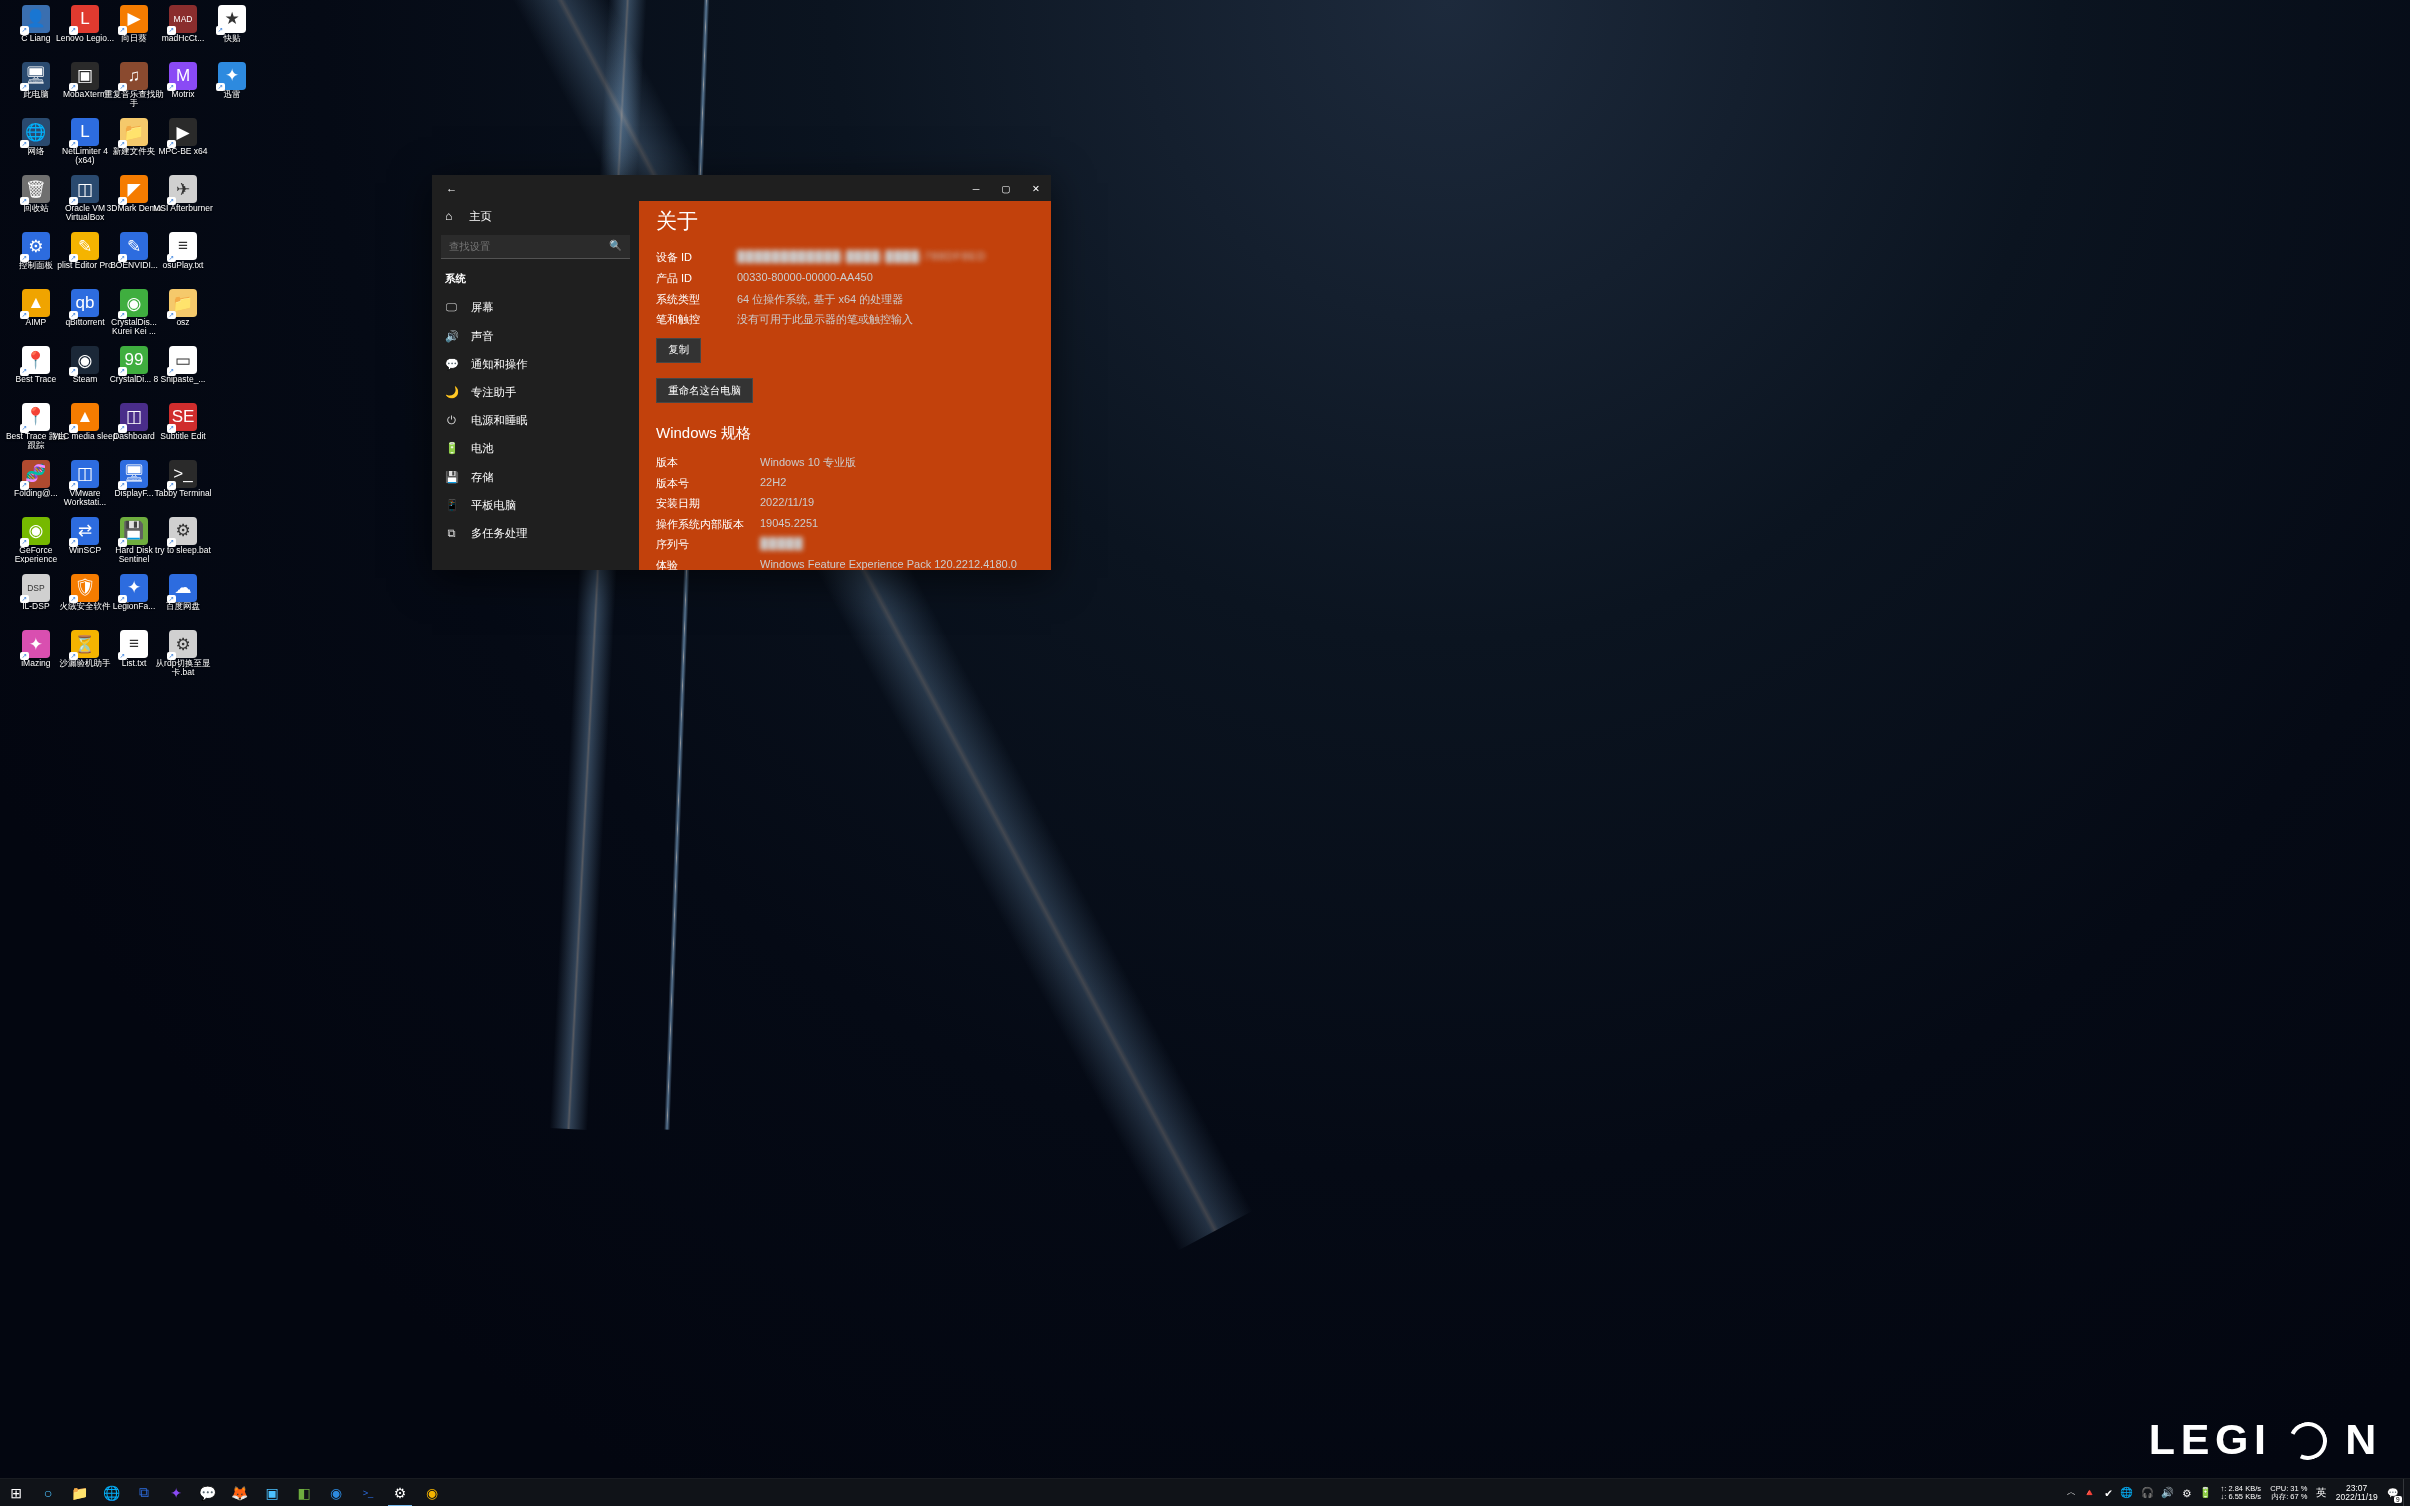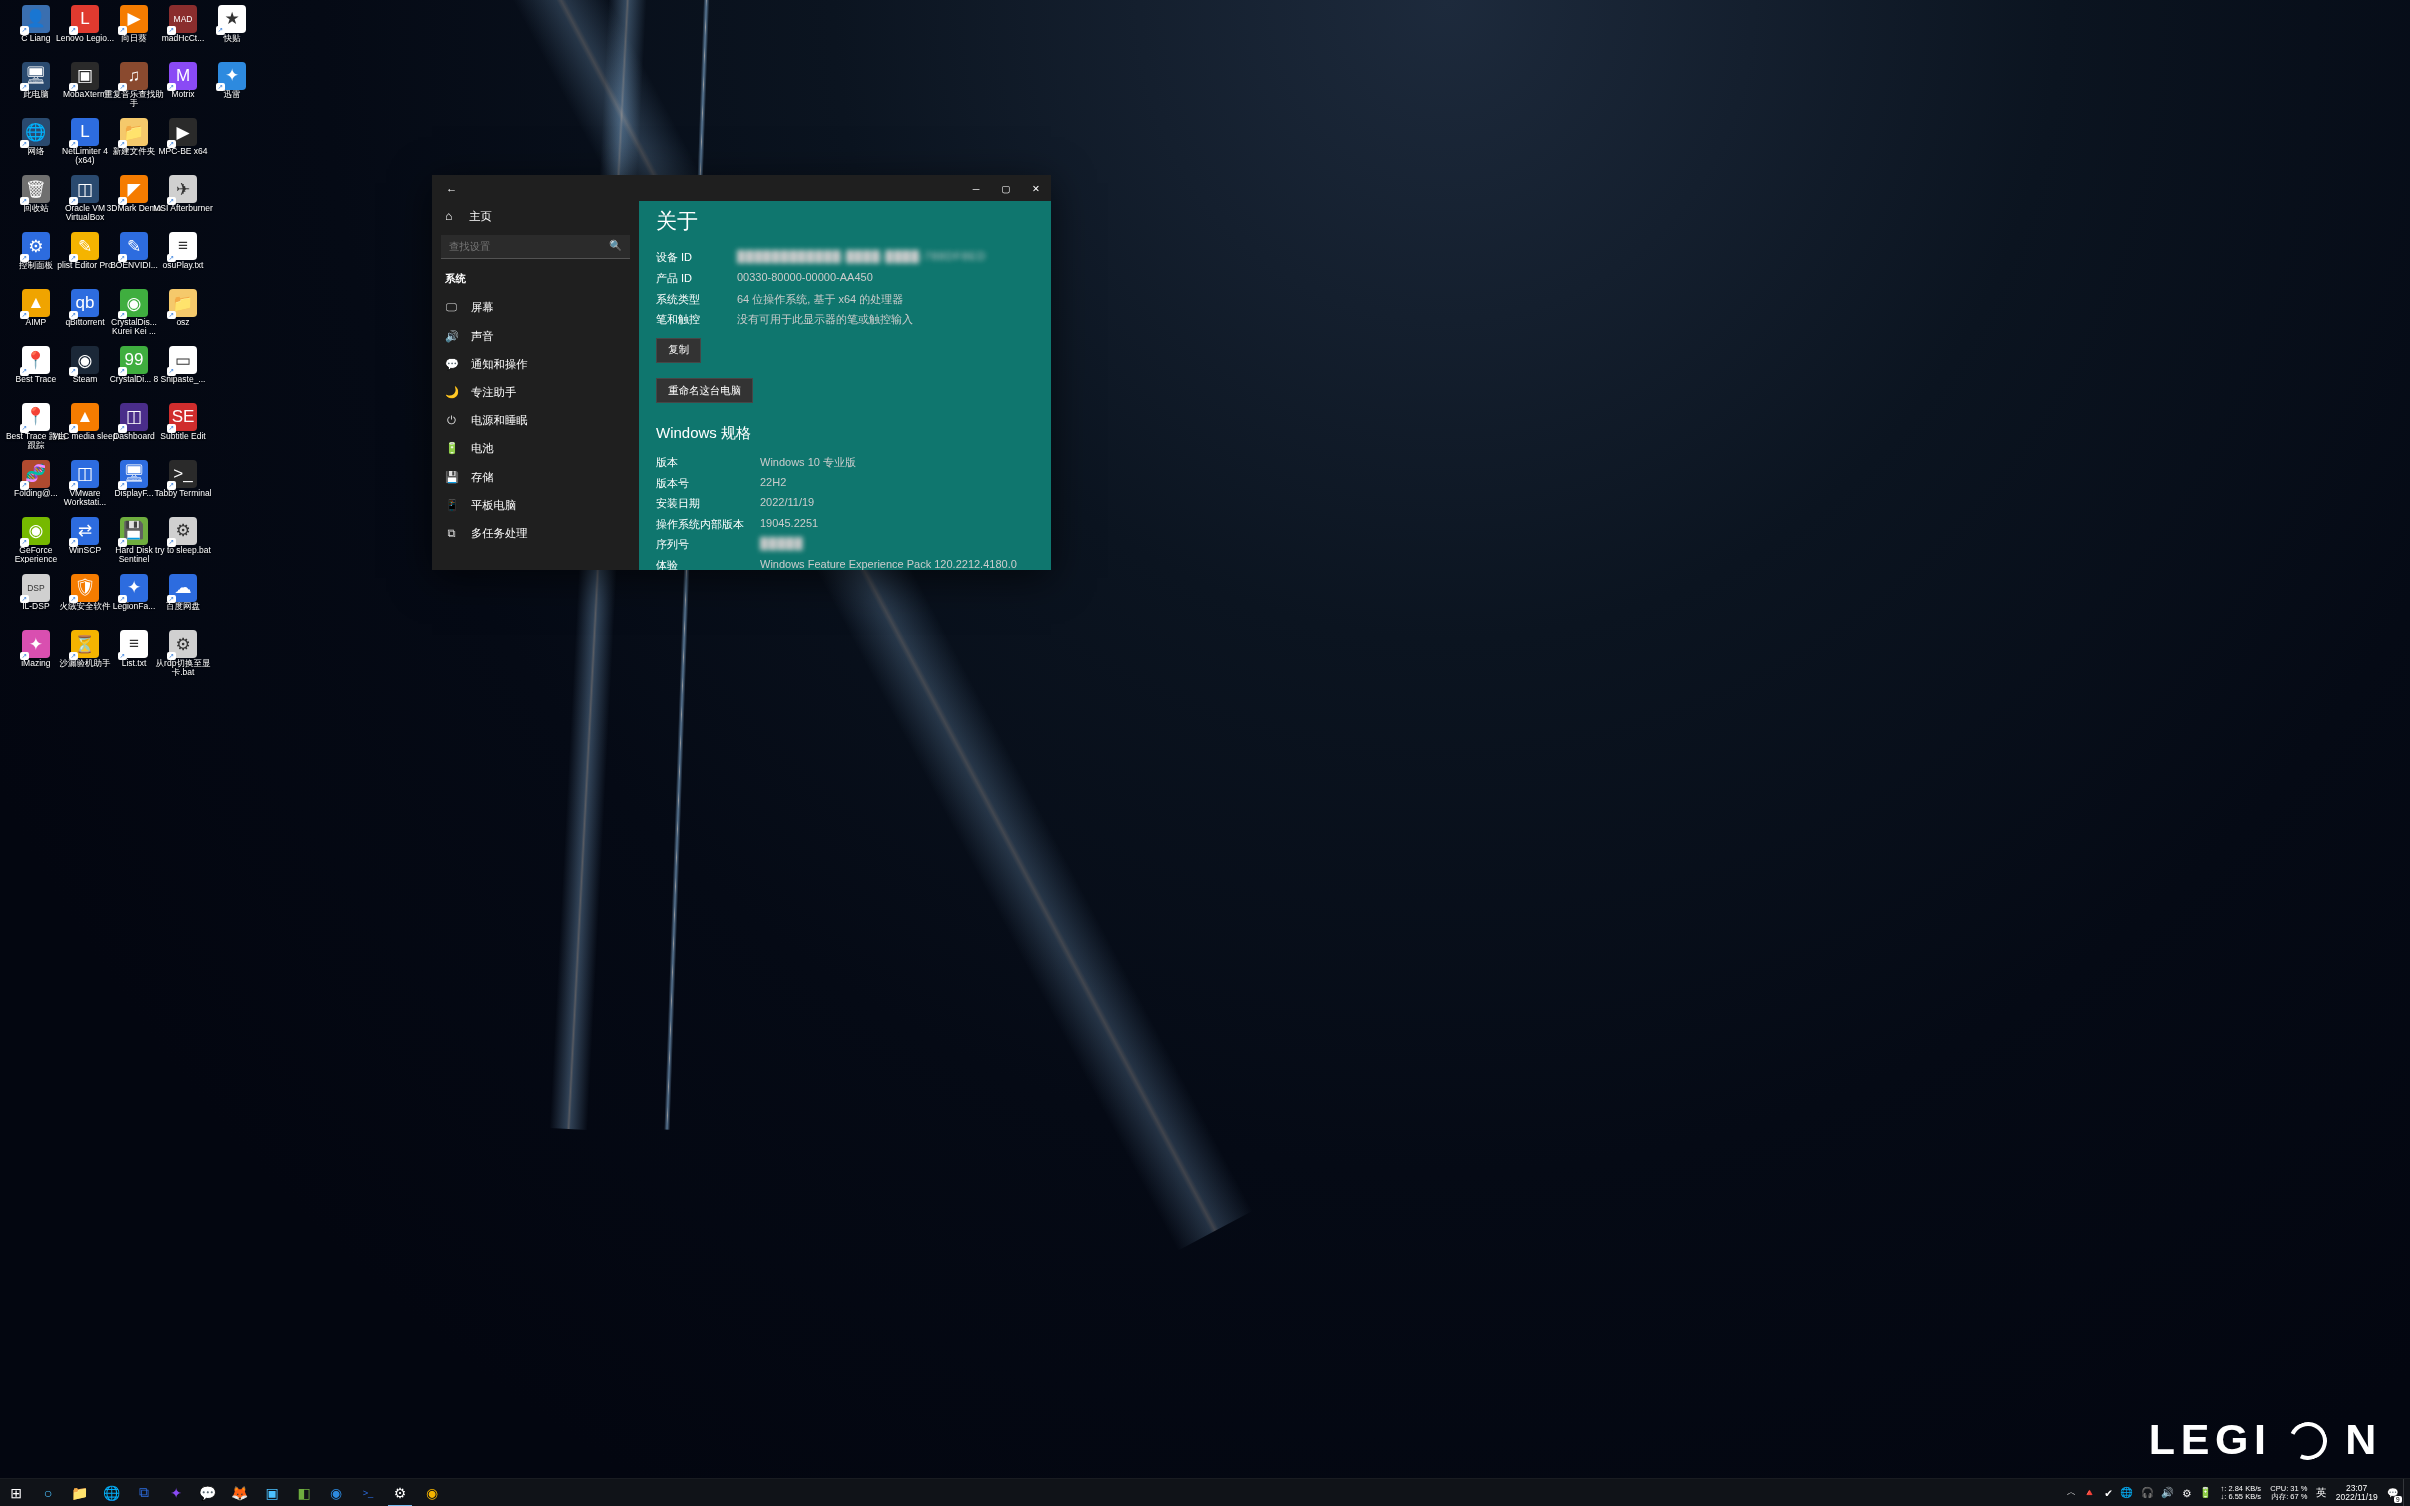--- a/index.html
+++ b/index.html
@@ -54,21 +54,21 @@
 .sidebar { width:207px; background:#1f1f1f; display:flex; flex-direction:column; padding:0 0 3.8px 0; overflow-y:auto; }
 .sidebar .home-row { display:flex; align-items:center; gap:11.3px; padding:7.5px 13px; font-size:11.3px; cursor:pointer;}
 .sidebar .home-icon { width:13px; font-size:12.2px; }
 .search-wrap { padding:3.8px 9.4px 7.5px 9.4px; }
 .search-box { width:100%; height:24.5px; background:#2b2b2b; border:none; border-bottom:0.9px solid #535353; color:#ccc; font-size:10.4px; padding:0 24.5px 0 7.5px; }
 .search-icon { position:relative; float:right; margin:-20px 7.5px 0 0; font-size:10.4px; color:#999; }
 .sb-header { font-size:10.4px; color:#fff; font-weight:600; padding:5.6px 13px 7.5px; }
 .sb-item { display:flex; align-items:center; gap:13px; padding:6.6px 13px; font-size:11.3px; color:#fff; cursor:pointer; }
 .sb-item .sb-icon { width:13px; text-align:center; font-size:11.3px; color:#ddd; }
 
-.content { flex:1; background:#0f766e; overflow-y:auto; padding:3.8px 0 9.4px 0; position:relative; }
+.content { flex:1; background:#c2410c; overflow-y:auto; padding:3.8px 0 9.4px 0; position:relative; }
 .content::-webkit-scrollbar, .sidebar::-webkit-scrollbar { width:3.8px; }
 .content::-webkit-scrollbar-thumb { background:#555; }
 .c-inner { padding:0 17px; }
 .h1 { font-size:21px; font-weight:400; margin:1.9px 0 13px; }
 .specrow { display:flex; font-size:11px; padding:2.8px 0; }
 .specrow .k { width:81px; color:#fff; flex-shrink:0; }
 .specrow .v { color:#ccc; }
 .blur { filter:blur(2.8px); letter-spacing:0.9px; }
 .btn-grey { background:#333; border:0.9px solid #464646; color:#fff; font-size:10.4px; padding:4.7px 11.3px; margin:7.5px 0 7.5px 0; cursor:pointer; display:inline-block;text-align:center; }
 .section-title { font-size:15px; font-weight:400; margin:13px 0 9.4px; }

